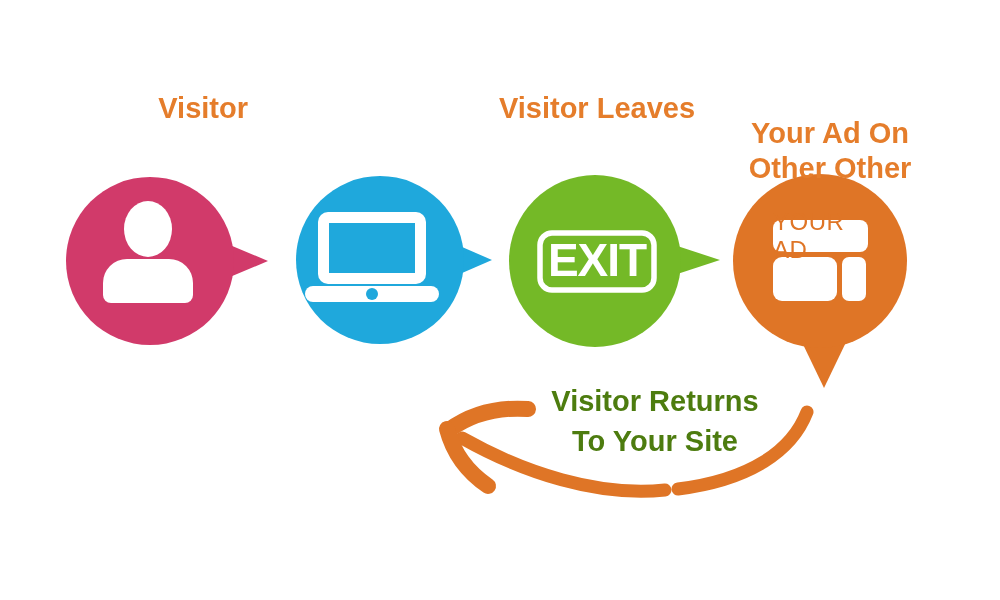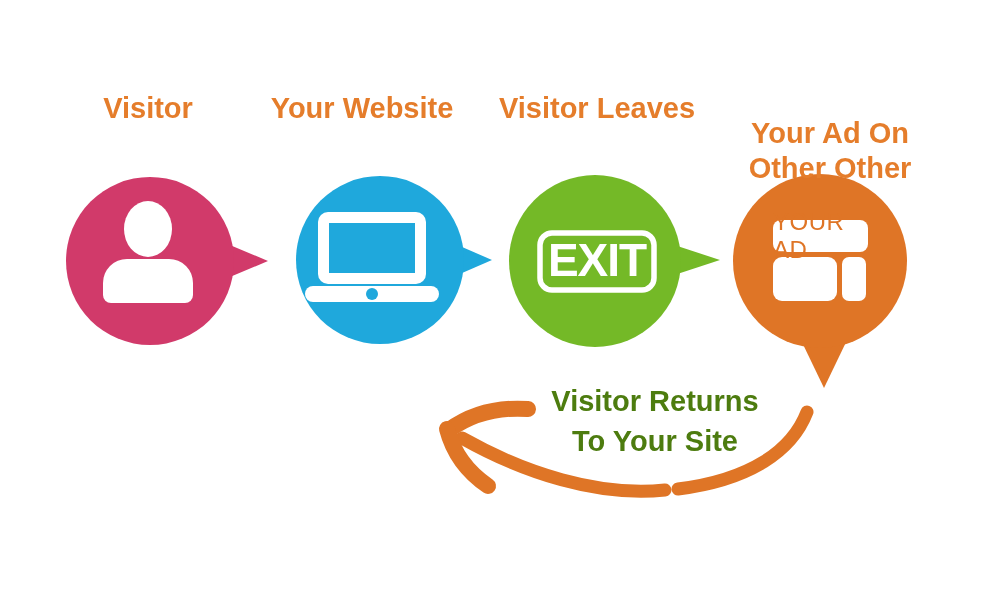--- a/index.html
+++ b/index.html
@@ -102,23 +102,22 @@
     </g>
 
     <g fill="none" stroke="#DF7526" stroke-linecap="round">
       <path d="M807 412 C 792 451 750 480 678 489" stroke-width="13"></path>
       <path d="M665 490 C 598 497 524 473 462 438" stroke-width="13"></path>
       <path d="M449 430 C 471 414 499 407 528 409" stroke-width="16"></path>
       <path d="M447 429 C 453 452 466 471 488 486" stroke-width="16"></path>
     </g>
   </svg>
 
-  <div class="step-label" style="left:48px; top:91px; width:200px;">Visitor</div>
+  <div class="step-label" style="left:48px; top:91px; width:200px;text-align:right;">Visitor</div>
 
-  <div class="step-label" style="left:262px; top:91px; width:200px;">Your Website</div>
 
   <div class="step-label" style="left:497px; top:91px; width:200px;">Visitor Leaves</div>
 
   <div class="step-label" style="left:718px; top:74px; width:224px;margin-top:42px;">
     <div>Your Ad On</div>
     <div>Other Other</div>
   </div>
 
   <div class="exit-text">EXIT</div>
   <div class="your-ad-text">YOUR AD</div>

